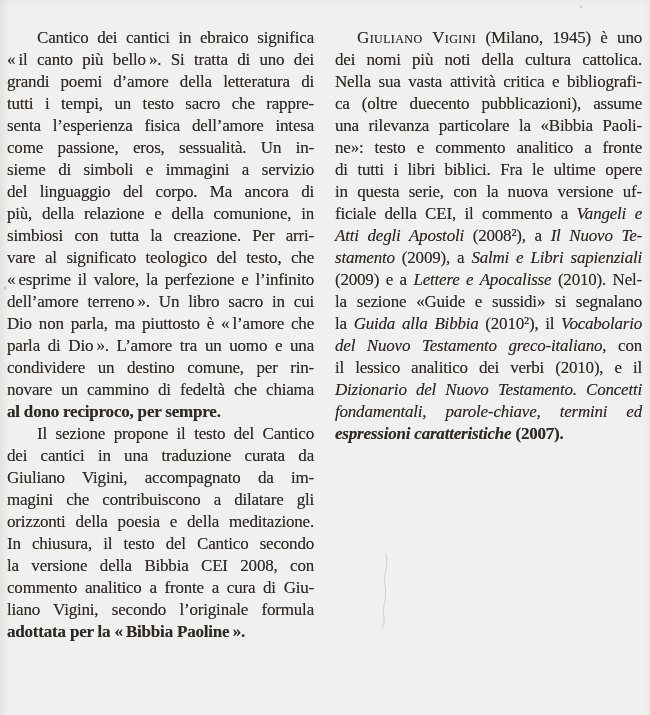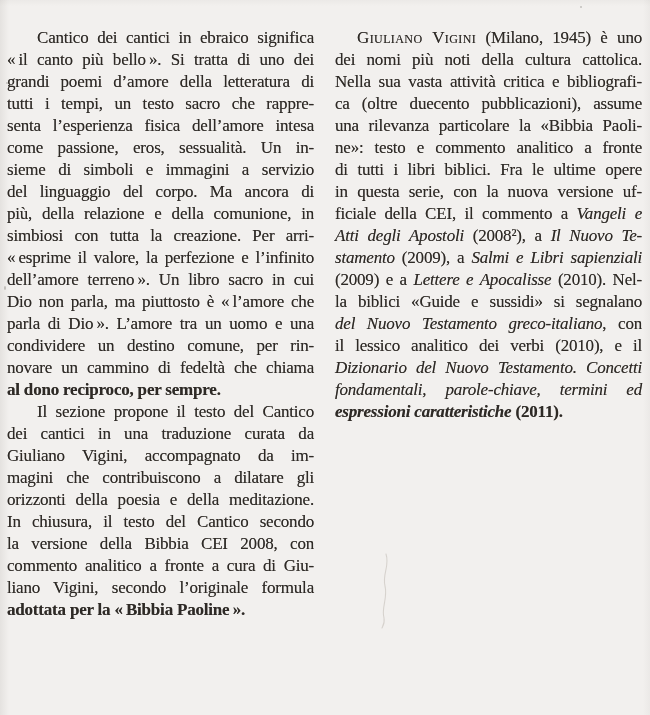--- a/index.html
+++ b/index.html
@@ -70,20 +70,21 @@
       <div class="line indent"><span class="seg normal">Cantico dei cantici in ebraico significa</span></div>
       <div class="line"><span class="seg normal">« il canto più bello ». Si tratta di uno dei</span></div>
       <div class="line"><span class="seg normal">grandi poemi d’amore della letteratura di</span></div>
       <div class="line"><span class="seg normal">tutti i tempi, un testo sacro che rappre-</span></div>
       <div class="line"><span class="seg normal">senta l’esperienza fisica dell’amore intesa</span></div>
       <div class="line"><span class="seg normal">come passione, eros, sessualità. Un in-</span></div>
       <div class="line"><span class="seg normal">sieme di simboli e immagini a servizio</span></div>
       <div class="line"><span class="seg normal">del linguaggio del corpo. Ma ancora di</span></div>
       <div class="line"><span class="seg normal">più, della relazione e della comunione, in</span></div>
       <div class="line"><span class="seg normal">simbiosi con tutta la creazione. Per arri-</span></div>
+      <div class="line"><span class="seg normal">vare al significato teologico del testo, che</span></div>
       <div class="line"><span class="seg normal">« esprime il valore, la perfezione e l’infinito</span></div>
       <div class="line"><span class="seg normal">dell’amore terreno ». Un libro sacro in cui</span></div>
       <div class="line"><span class="seg normal">Dio non parla, ma piuttosto è « l’amore che</span></div>
       <div class="line"><span class="seg normal">parla di Dio ». L’amore tra un uomo e una</span></div>
       <div class="line"><span class="seg normal">condividere un destino comune, per rin-</span></div>
       <div class="line"><span class="seg normal">novare un cammino di fedeltà che chiama</span></div>
       <div class="line last"><span class="seg normal">al dono reciproco, per sempre.</span></div>
       <div class="line indent"><span class="seg normal">Il sezione propone il testo del Cantico</span></div>
       <div class="line"><span class="seg normal">dei cantici in una traduzione curata da</span></div>
       <div class="line"><span class="seg normal">Giuliano Vigini, accompagnato da im-</span></div>
@@ -101,26 +102,27 @@
       <div class="line"><span class="seg normal">Nella sua vasta attività critica e bibliografi-</span></div>
       <div class="line"><span class="seg normal">ca (oltre duecento pubblicazioni), assume</span></div>
       <div class="line"><span class="seg normal">una rilevanza particolare la «Bibbia Paoli-</span></div>
       <div class="line"><span class="seg normal">ne»: testo e commento analitico a fronte</span></div>
       <div class="line"><span class="seg normal">di tutti i libri biblici. Fra le ultime opere</span></div>
       <div class="line"><span class="seg normal">in questa serie, con la nuova versione uf-</span></div>
       <div class="line"><span class="seg normal">ficiale della CEI, il commento a </span><span class="seg italic">Vangeli e</span></div>
       <div class="line"><span class="seg italic">Atti degli Apostoli</span><span class="seg normal"> (2008²), a </span><span class="seg italic">Il Nuovo Te-</span></div>
       <div class="line"><span class="seg italic">stamento</span><span class="seg normal"> (2009), a </span><span class="seg italic">Salmi e Libri sapienziali</span></div>
       <div class="line"><span class="seg normal">(2009) e a </span><span class="seg italic">Lettere e Apocalisse</span><span class="seg normal"> (2010). Nel-</span></div>
-      <div class="line"><span class="seg normal">la biblici «Guide e sussidi» si segnalano</span></div>
+      <div class="line"><span class="seg normal">la sezione «Guide e sussidi» si segnalano</span></div>
+      <div class="line"><span class="seg normal">la </span><span class="seg italic">Guida alla Bibbia</span><span class="seg normal"> (2010²), il </span><span class="seg italic">Vocabolario</span></div>
       <div class="line"><span class="seg italic">del Nuovo Testamento greco-italiano</span><span class="seg normal">, con</span></div>
       <div class="line"><span class="seg normal">il lessico analitico dei verbi (2010), e il</span></div>
       <div class="line"><span class="seg italic">Dizionario del Nuovo Testamento. Concetti</span></div>
       <div class="line"><span class="seg italic">fondamentali, parole-chiave, termini ed</span></div>
-      <div class="line last"><span class="seg italic">espressioni caratteristiche</span><span class="seg normal"> (2011).</span></div>
+      <div class="line last"><span class="seg italic">espressioni caratteristiche</span><span class="seg normal"> (2007).</span></div>
     </div>
 
   <span class="speck" style="left:6px;  top:82px;  width:2px; height:2px;"></span>
   <span class="speck" style="left:4px;  top:286px; width:2px; height:4px;"></span>
   <span class="speck" style="left:580px;top:6px;   width:2px; height:2px;"></span>
   <svg class="squiggle" width="26" height="78" viewBox="0 0 26 78">
     <path d="M14 2 C 18 14, 10 22, 13 34 C 16 46, 9 56, 12 66 C 13 71, 11 74, 10 76" fill="none" stroke="#b6afa7" stroke-width="1.1" stroke-linecap="round"></path>
   </svg>
 </div>
 

